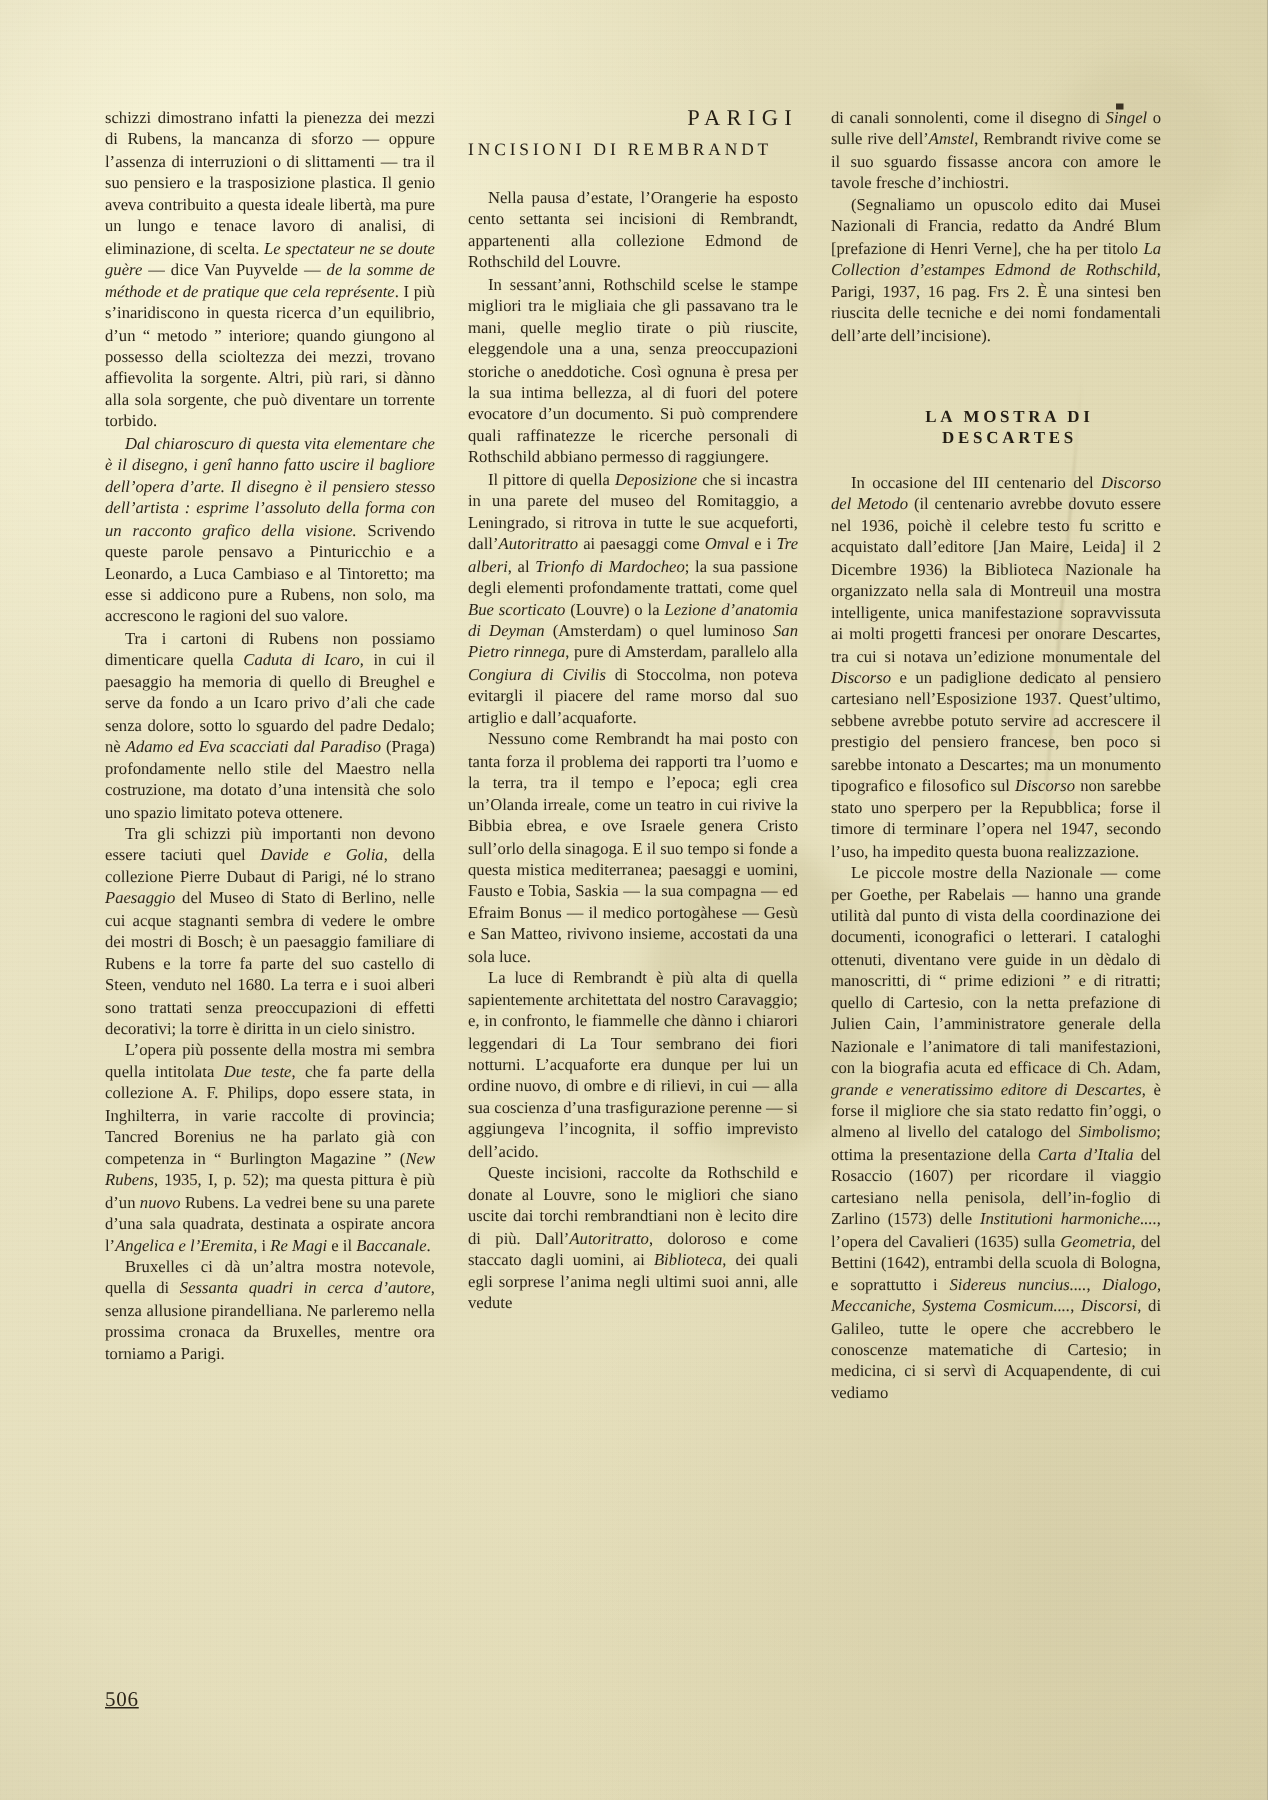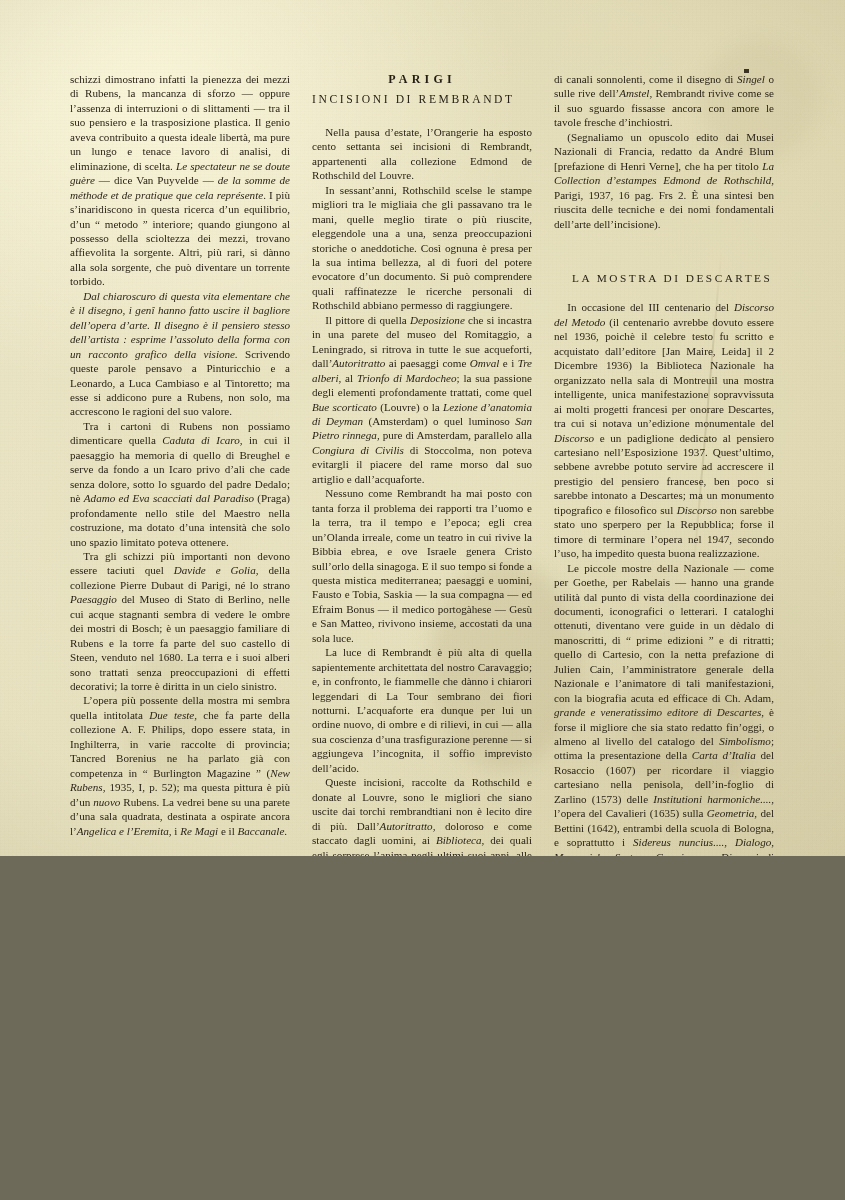--- a/index.html
+++ b/index.html
@@ -6,21 +6,21 @@
     margin: 0;
     padding: 0;
     background: #6e6a5a;
   }
   body {
     font-family: "Liberation Serif", "DejaVu Serif", serif;
   }
   .page {
     position: relative;
     width: 845px;
-    height: 856px;
+    height: 1200px;
     overflow: hidden;
     background: #e9e4c4;
     background-image:
       radial-gradient(ellipse 70% 55% at 18% 12%, rgba(255,252,226,0.75) 0%, rgba(255,252,226,0) 62%),
       radial-gradient(ellipse 60% 45% at 85% 88%, rgba(208,200,163,0.55) 0%, rgba(208,200,163,0) 70%),
       radial-gradient(ellipse 85% 70% at 50% 50%, rgba(236,231,200,0.55) 0%, rgba(215,208,172,0.25) 75%, rgba(198,190,152,0.45) 100%),
       linear-gradient(102deg, #efeacc 0%, #e8e2bf 38%, #e3dcb6 70%, #ded6ae 100%);
     box-sizing: border-box;
   }
   
@@ -75,42 +75,42 @@
   }
   .col p {
     margin: 0;
     text-indent: 1.2em;
   }
   .col p.noind { text-indent: 0; }
   i, .it { }
 
   h1.head {
     margin: 0 0 7px 0;
-    font-size: 12px;
-    font-weight: bold;
+    font-size: 15px;
+    font-weight: normal;
     letter-spacing: 4.2px;
-    text-align: center;
+    text-align: right;
     text-indent: 0;
     color: #241e14;
   }
   h2.subhead {
     margin: 0 0 17px 0;
     font-size: 11.6px;
     font-weight: normal;
     letter-spacing: 2.6px;
     text-align: left;
     text-indent: 0;
     color: #241e14;
   }
   h2.secthead {
     margin: 40px 0 15px 18px;
     font-size: 11.3px;
-    font-weight: normal;
+    font-weight: bold;
     letter-spacing: 2.5px;
-    text-align: left;
+    text-align: center;
     text-indent: 0;
     color: #241e14;
   }
   .folio {
     position: absolute;
     left: 70px;
     top: 1126px;
     font-size: 14px;
     color: #2b2418;
     letter-spacing: 0.5px;
@@ -137,20 +137,21 @@
   <div class="tiny-mark"></div>
 
   <div class="columns">
 
     <div class="col" id="col-left">
         <p class="noind"><span>schizzi dimostrano infatti la pienezza dei mezzi di Rubens, la mancanza di sforzo — oppure l’assenza di interruzioni o di slittamenti — tra il suo pensiero e la trasposizione plastica. Il genio aveva contribuito a questa ideale libertà, ma pure un lungo e tenace lavoro di analisi, di eliminazione, di scelta. </span><i>Le spectateur ne se doute guère</i><span> — dice Van Puyvelde — </span><i>de la somme de méthode et de pratique que cela représente</i><span>. I più s’inaridiscono in questa ricerca d’un equilibrio, d’un “ metodo ” interiore; quando giungono al possesso della scioltezza dei mezzi, trovano affievolita la sorgente. Altri, più rari, si dànno alla sola sorgente, che può diventare un torrente torbido.</span></p>
         <p><i>Dal chiaroscuro di questa vita elementare che è il disegno, i genî hanno fatto uscire il bagliore dell’opera d’arte. Il disegno è il pensiero stesso dell’artista : esprime l’assoluto della forma con un racconto grafico della visione.</i><span> Scrivendo queste parole pensavo a Pinturicchio e a Leonardo, a Luca Cambiaso e al Tintoretto; ma esse si addicono pure a Rubens, non solo, ma accrescono le ragioni del suo valore.</span></p>
         <p><span>Tra i cartoni di Rubens non possiamo dimenticare quella </span><i>Caduta di Icaro</i><span>, in cui il paesaggio ha memoria di quello di Breughel e serve da fondo a un Icaro privo d’ali che cade senza dolore, sotto lo sguardo del padre Dedalo; nè </span><i>Adamo ed Eva scacciati dal Paradiso</i><span> (Praga) profondamente nello stile del Maestro nella costruzione, ma dotato d’una intensità che solo uno spazio limitato poteva ottenere.</span></p>
         <p><span>Tra gli schizzi più importanti non devono essere taciuti quel </span><i>Davide e Golia</i><span>, della collezione Pierre Dubaut di Parigi, né lo strano </span><i>Paesaggio</i><span> del Museo di Stato di Berlino, nelle cui acque stagnanti sembra di vedere le ombre dei mostri di Bosch; è un paesaggio familiare di Rubens e la torre fa parte del suo castello di Steen, venduto nel 1680. La terra e i suoi alberi sono trattati senza preoccupazioni di effetti decorativi; la torre è diritta in un cielo sinistro.</span></p>
         <p><span>L’opera più possente della mostra mi sembra quella intitolata </span><i>Due teste</i><span>, che fa parte della collezione A. F. Philips, dopo essere stata, in Inghilterra, in varie raccolte di provincia; Tancred Borenius ne ha parlato già con competenza in “ Burlington Magazine ” (</span><i>New Rubens</i><span>, 1935, I, p. 52); ma questa pittura è più d’un </span><i>nuovo</i><span> Rubens. La vedrei bene su una parete d’una sala quadrata, destinata a ospirate ancora l’</span><i>Angelica e l’Eremita</i><span>, i </span><i>Re Magi</i><span> e il </span><i>Baccanale</i><span>.</span></p>
+        <p><span>Bruxelles ci dà un’altra mostra notevole, quella di </span><i>Sessanta quadri in cerca d’autore</i><span>, senza allusione pirandelliana. Ne parleremo nella prossima cronaca da Bruxelles, mentre ora torniamo a Parigi.</span></p>
       </div>
 
     <div class="col" id="col-middle">
       <h1 class="head">PARIGI</h1>
       <h2 class="subhead">INCISIONI DI REMBRANDT</h2>
       <div id="col-middle-body">
           <p><span>Nella pausa d’estate, l’Orangerie ha esposto cento settanta sei incisioni di Rembrandt, appartenenti alla collezione Edmond de Rothschild del Louvre.</span></p>
           <p><span>In sessant’anni, Rothschild scelse le stampe migliori tra le migliaia che gli passavano tra le mani, quelle meglio tirate o più riuscite, eleggendole una a una, senza preoccupazioni storiche o aneddotiche. Così ognuna è presa per la sua intima bellezza, al di fuori del potere evocatore d’un documento. Si può comprendere quali raffinatezze le ricerche personali di Rothschild abbiano permesso di raggiungere.</span></p>
           <p><span>Il pittore di quella </span><i>Deposizione</i><span> che si incastra in una parete del museo del Romitaggio, a Leningrado, si ritrova in tutte le sue acqueforti, dall’</span><i>Autoritratto</i><span> ai paesaggi come </span><i>Omval</i><span> e i </span><i>Tre alberi</i><span>, al </span><i>Trionfo di Mardocheo</i><span>; la sua passione degli elementi profondamente trattati, come quel </span><i>Bue scorticato</i><span> (Louvre) o la </span><i>Lezione d’anatomia di Deyman</i><span> (Amsterdam) o quel luminoso </span><i>San Pietro rinnega</i><span>, pure di Amsterdam, parallelo alla </span><i>Congiura di Civilis</i><span> di Stoccolma, non poteva evitargli il piacere del rame morso dal suo artiglio e dall’acquaforte.</span></p>
           <p><span>Nessuno come Rembrandt ha mai posto con tanta forza il problema dei rapporti tra l’uomo e la terra, tra il tempo e l’epoca; egli crea un’Olanda irreale, come un teatro in cui rivive la Bibbia ebrea, e ove Israele genera Cristo sull’orlo della sinagoga. E il suo tempo si fonde a questa mistica mediterranea; paesaggi e uomini, Fausto e Tobia, Saskia — la sua compagna — ed Efraim Bonus — il medico portogàhese — Gesù e San Matteo, rivivono insieme, accostati da una sola luce.</span></p>

